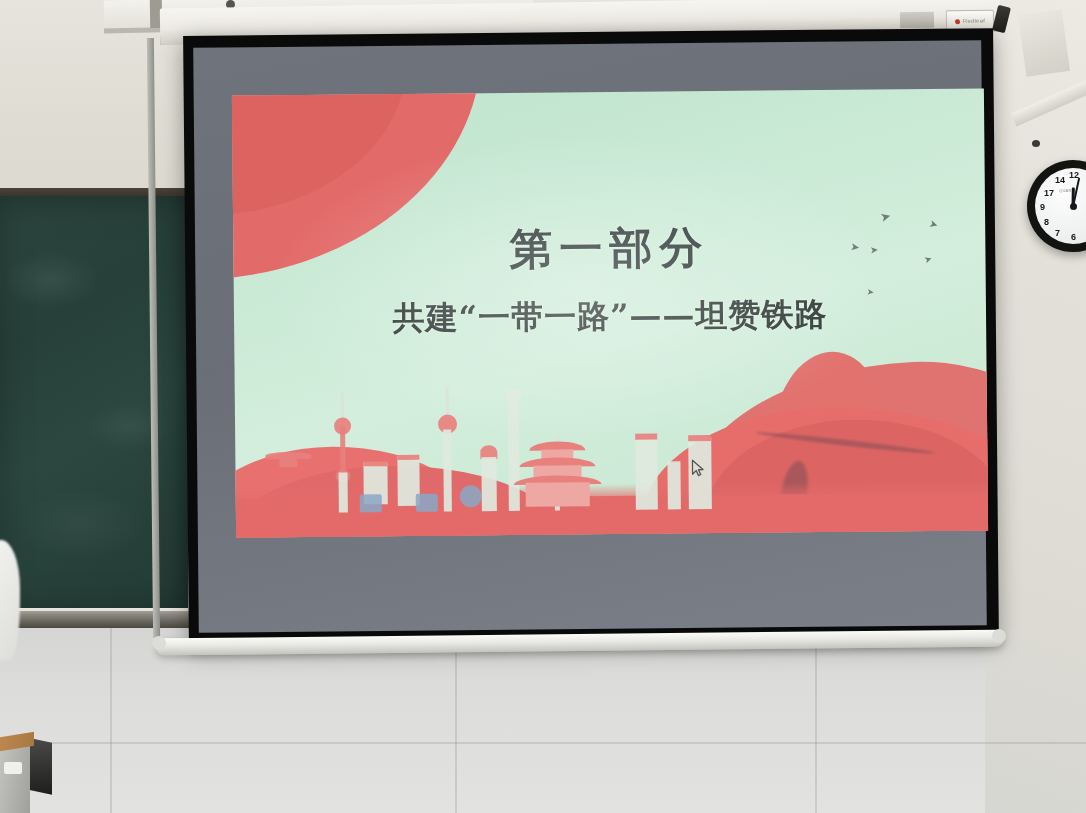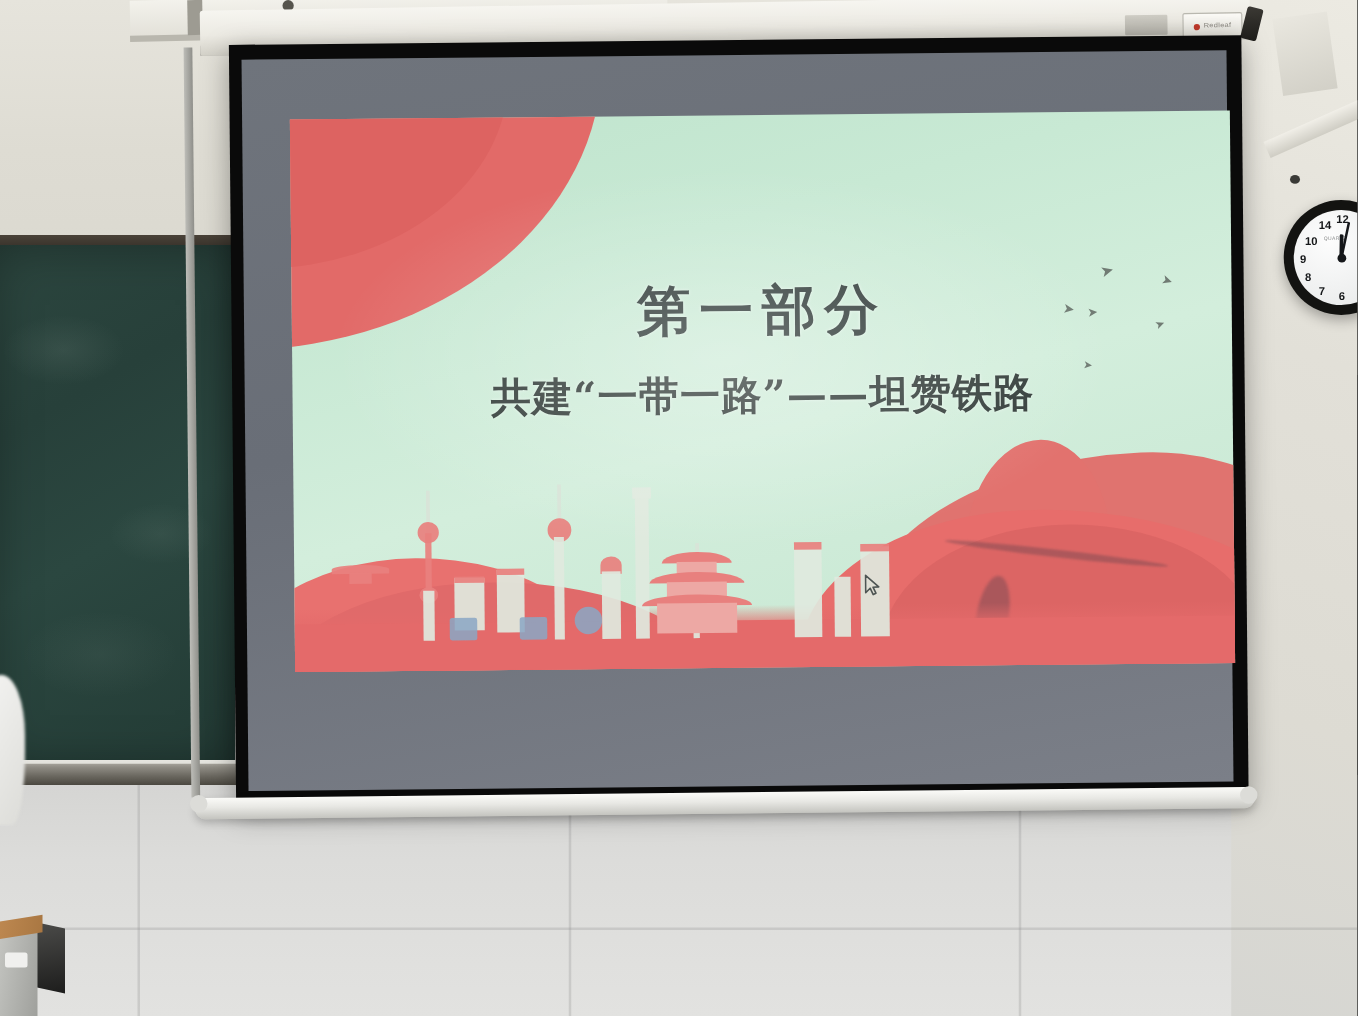--- a/index.html
+++ b/index.html
@@ -467,21 +467,21 @@
 
   <div class="clock">
     <div class="clock-face">
       <div class="clock-brand">QUARTZ</div>
       <div class="cn" style="left:34px;top:2px;">12</div>
 
       <div class="cn" style="left:36px;top:64px;">6</div>
       <div class="cn" style="left:20px;top:60px;">7</div>
       <div class="cn" style="left:9px;top:49px;">8</div>
       <div class="cn" style="left:5px;top:34px;">9</div>
-      <div class="cn" style="left:9px;top:20px;">10</div>
+      <div class="cn" style="left:9px;top:20px;">17</div>
       <div class="cn" style="left:20px;top:7px;">14</div>
       <div class="hand" id="hour-hand" style="left: 38px; top: 37px; width: 19px; height: 3px; transform: rotate(271deg);"></div>
       <div class="hand" id="minute-hand" style="left: 38px; top: 37.5px; width: 30px; height: 2px; transform: rotate(-78deg);"></div>
       <div style="position:absolute;left:35px;top:35px;width:7px;height:7px;border-radius:50%;background:#15171a;"></div>
     </div>
   </div>
 
 </div>
 
 </body></html>

